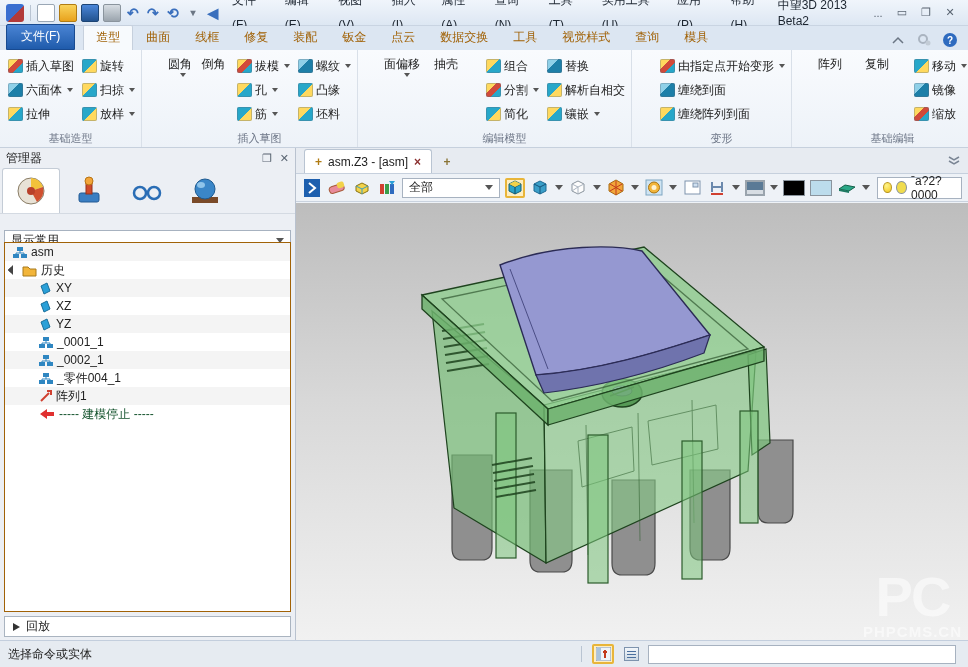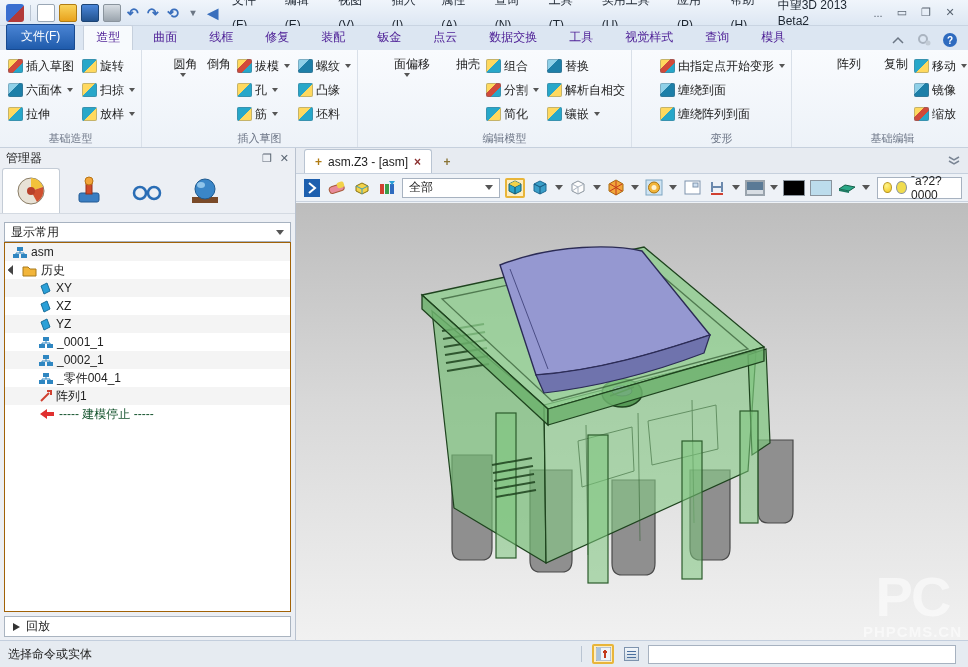--- a/index.html
+++ b/index.html
@@ -19,54 +19,54 @@
   .qi-print { background:linear-gradient(#d7dde3,#9aa4ad); border:1px solid #8a949d; }
   .qi-glyph { width:auto; min-width:16px; color:#3a6fbd; font-size:14px; line-height:18px; text-align:center; font-weight:bold; }
   .qi-gray { color:#6b7684; font-size:10px; }
   .menu-item { padding:0 9px; line-height:25px; color:#1c2530; cursor:default; }
   #app-title { margin-left:2px; color:#1c2530; }
   #win-ctrls { margin-left:auto; display:flex; align-items:center; gap:8px; padding-right:6px; color:#5a6572; }
   .winbtn { font-size:11px; width:16px; text-align:center; }
 
   
   #tabrow { position:absolute; top:26px; left:0; right:0; height:24px; background:#dce6f2; display:flex; align-items:flex-end; padding-left:6px; }
-  .rtab { padding:3px 12px 4px; margin-right:8px; color:#4c1d95; border-radius:2px 2px 0 0; }
+  .rtab { padding:3px 12px 4px; margin-right:1px; color:#a16207; border-radius:2px 2px 0 0; }
   .rtab-file { background:linear-gradient(#4a84d4,#1f5bab); color:#fff; border:1px solid #184a90; padding:3px 14px 4px; margin-right:8px; }
   .rtab-active { background:#f7fafd; border:1px solid #c6d0dd; border-bottom:none; }
   #tabrow-right { margin-left:auto; display:flex; align-items:center; gap:10px; padding:0 10px 2px; }
   #tabrow-right svg { display:block; }
 
   
   #ribbon { position:absolute; top:50px; left:0; right:0; height:98px;
     background:linear-gradient(#f9fbfe,#edf2f8); border-bottom:1px solid #c6d0dd; display:flex;gap:20px; }
   .rgroup { position:relative; border-right:1px solid #d9e0e9; padding:4px 4px 16px 6px; display:flex; gap:4px; }
   .rgroup-label { position:absolute; bottom:1px; left:0; right:0; text-align:center; font-size:11px; color:#6d7687; }
   .rcol { display:flex; flex-direction:column; justify-content:flex-start; }
   .ritem { display:flex; align-items:center; gap:3px; height:24px; padding:0 2px; white-space:nowrap; border-radius:2px; }
-  .rbig { width:46px; text-align:right; padding-top:2px; border-radius:2px; }
+  .rbig { width:46px; text-align:left; padding-top:2px; border-radius:2px; }
   .rbig .lbl { display:block; line-height:13px; margin-top:2px; }
   .ric { width:15px; height:14px; border-radius:2px; flex:0 0 auto; box-shadow:0 0 0 1px rgba(90,110,125,.35) inset; }
   .rbic { width:30px; height:26px; margin:0 auto; border-radius:3px; box-shadow:0 0 0 1px rgba(60,90,105,.4) inset; }
   .v1 { background:linear-gradient(135deg,#ffd95e 0 45%,#27a7c9 45% 100%); }
   .v2 { background:linear-gradient(135deg,#27a7c9 0 55%,#ffd95e 55% 100%); }
   .v3 { background:linear-gradient(135deg,#8fd0e8 0 40%,#1d7fa8 40% 100%); }
   .v4 { background:linear-gradient(135deg,#ffd95e 0 35%,#d04a3a 35% 65%,#27a7c9 65% 100%); }
   .bigv { background:linear-gradient(150deg,#ffd95e 0 40%,#2aa3c8 40% 78%,#1b7fa6 78% 100%); }
   .bigv2 { background:linear-gradient(150deg,#8fd0e8 0 35%,#2aa3c8 35% 70%,#ffd95e 70% 100%); }
   .arr { width:0; height:0; border-left:3px solid transparent; border-right:3px solid transparent; border-top:4px solid #555; display:inline-block; margin-left:2px; flex:0 0 auto; }
   .arr-under { margin:2px auto 0; display:block; }
 
   
   #panel { position:absolute; top:148px; left:0; width:296px; bottom:27px; background:#eceff4; border-right:1px solid #b9c2cf; }
   #panel-header { height:20px; display:flex; align-items:center; padding:0 6px; color:#222; }
   #panel-header .hbtns { margin-left:auto; color:#5a6572; display:flex; gap:8px; font-size:11px; }
   #panel-tabs { height:46px; display:flex; align-items:stretch; padding-left:2px; border-bottom:1px solid #d4dae2; }
   .ptab { width:58px; display:flex; align-items:center; justify-content:center; }
   .ptab-active { background:#fff; border:1px solid #c4ccd6; border-bottom:none; border-radius:3px 3px 0 0; }
-  #panel-filter { margin:8px 4px 2px; height:20px; background:#fff; border:1px solid #a7b2c0; display:flex; align-items:center; padding:0 6px; }
+  #panel-filter { margin:16px 4px 2px; height:20px; background:#fff; border:1px solid #a7b2c0; display:flex; align-items:center; padding:0 6px; }
   #panel-filter .caret { margin-left:auto; }
   #tree { position:absolute; top:94px; left:4px; right:4px; bottom:28px; background:#fff; border:1px solid #a16207; overflow:hidden; }
   .trow { height:18px; display:flex; align-items:center; gap:4px; padding-left:8px; white-space:nowrap; }
   .trow:nth-child(odd) { background:#f4f4f4; }
   .trow.lvl1 { padding-left:34px; }
   .trow svg { flex:0 0 auto; }
   .texp { width:0; height:0; border-top:4px solid #444; border-left:4px solid #444; border-right:4px solid transparent; border-bottom:4px solid transparent; transform:rotate(-45deg) scale(.9); margin-right:1px; }
   .stop-row { color:#14532d; }
   #playback { position:absolute; left:4px; right:4px; bottom:3px; height:21px; background:#fff; border:1px solid #aab4c0; display:flex; align-items:center; gap:6px; padding:0 8px; }
   .play-tri { width:0; height:0; border-left:7px solid #333; border-top:4px solid transparent; border-bottom:4px solid transparent; }

